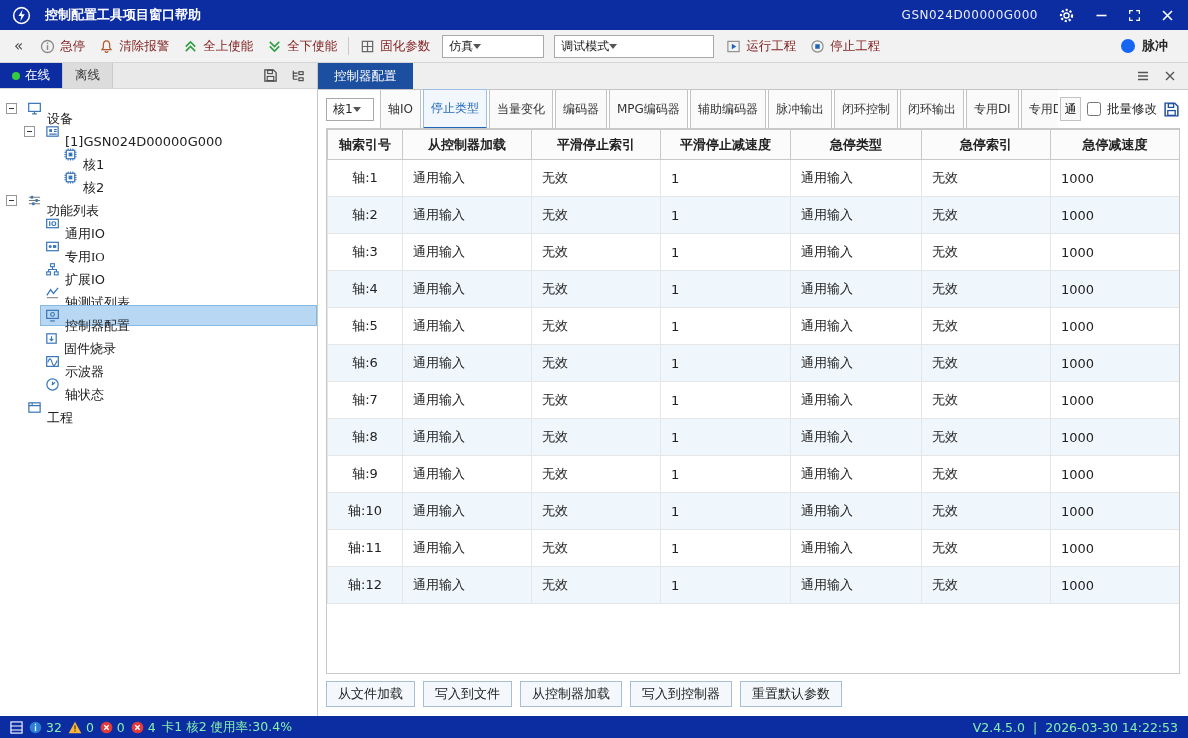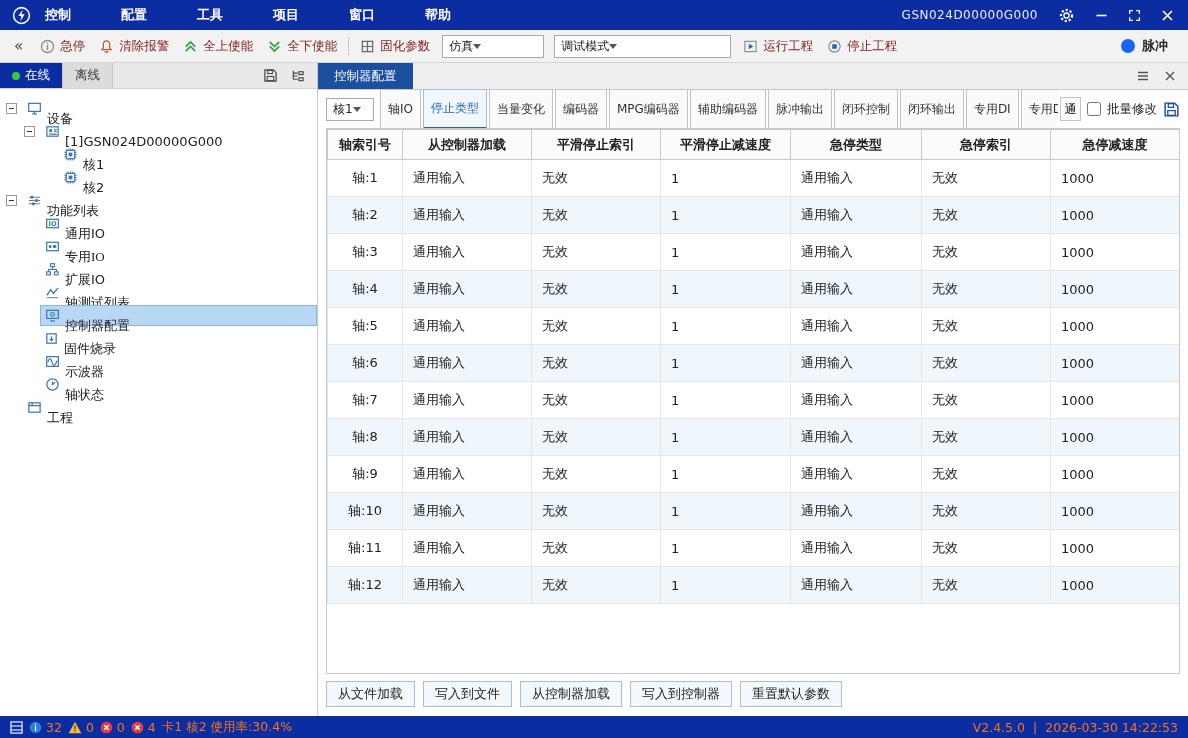--- a/index.html
+++ b/index.html
@@ -6,34 +6,34 @@
   html,body { width:1188px; height:738px; overflow:hidden; }
   body { font-family: "DejaVu Sans", "Liberation Sans", sans-serif; font-size:13px; color:#222; background:#fff; }
   button { font-family: inherit; cursor:pointer; }
   svg { display:block; }
 
   .window { width:1188px; height:738px; display:flex; flex-direction:column; }
 
   
   .menubar { height:30px; background:#0c2da2; display:flex; align-items:center; color:#fff; flex-shrink:0; }
   .logo { margin:0 14px 0 12px; }
-  .menu-items { display:flex; gap:50px; }
+  .menu-items { display:flex; }
   .menu-item { font-weight:bold; font-size:13px; cursor:pointer; white-space:nowrap; }
   .menubar-right { margin-left:auto; display:flex; align-items:center; gap:20px; margin-right:14px; }
   .device-id { font-size:12px; color:#e9edf7; letter-spacing:0.5px; }
   .win-btn { cursor:pointer; display:flex; align-items:center; }
 
   
   .toolbar { height:33px; background:#f2f2f2; border-bottom:1px solid #d5d5d5; display:flex; align-items:center; flex-shrink:0; padding:0 4px; }
   .tb-collapse { font-size:15px; color:#444; padding:0 10px; cursor:pointer; }
   .tb-item { display:flex; align-items:center; gap:5px; padding:0 7px; height:100%; font-size:12.5px; color:#7f1d1d; cursor:pointer; white-space:nowrap; }
   .tb-sep { width:1px; height:18px; background:#c9c9c9; margin:0 4px; flex-shrink:0; }
   .combo { display:flex; align-items:center; justify-content:flex-start; height:23px; border:1px solid #a9a9a9; background:#fff; padding:0 6px; font-size:12px; margin:0 5px; cursor:pointer; }
   .combo.sim { width:102px; }
-  .combo.mode { width:177px; }
+  .combo.mode { width:160px; }
   .caret { width:0; height:0; border-left:4px solid transparent; border-right:4px solid transparent; border-top:5px solid #555; }
   .pulse-status { margin-left:auto; display:flex; align-items:center; gap:7px; margin-right:16px; }
   .pulse-dot { width:14px; height:14px; border-radius:50%; background:#1766f2; }
   .pulse-label { font-weight:bold; font-size:13px; }
 
   
   .content { flex:1; display:flex; min-height:0; }
 
   
   .sidebar { width:318px; flex-shrink:0; background:#fff; border-right:1px solid #c8c8c8; display:flex; flex-direction:column; }
@@ -77,21 +77,21 @@
   table.cfg { width:100%; border-collapse:collapse; table-layout:fixed; }
   table.cfg th { height:30px; font-size:13px; font-weight:bold; background:#fbfbfb; border:1px solid #c9c9c9; text-align:center; white-space:nowrap; }
   table.cfg td { height:37px; font-size:13px; border:1px solid #e6e6e6; padding-left:10px; white-space:nowrap; }
   table.cfg td:first-child { text-align:center; padding-left:0; }
   table.cfg tbody tr:nth-child(even) td { background:#f0f7fc; }
 
   .panel-footer { display:flex; gap:8px; flex-shrink:0; height:28px; align-items:center; }
   .footer-btn { height:26px; padding:0 11px; font-size:13px; border:1px solid #a8bed4; background:#f4f8fc; color:#222; white-space:nowrap; }
 
   
-  .statusbar { height:22px; background:#0c2da2; color:#f97316; display:flex; align-items:center; padding:0 10px; font-size:12.5px; flex-shrink:0; gap:6px; }
+  .statusbar { height:22px; background:#0c2da2; color:#86efac; display:flex; align-items:center; padding:0 10px; font-size:12.5px; flex-shrink:0; gap:6px; }
   .sb-group { display:flex; align-items:center; gap:4px; }
   .sb-right { margin-left:auto; display:flex; align-items:center; gap:8px; }
 </style>
 </head>
 <body>
 
 <div class="window">
 
   <div class="menubar">
     <span class="logo">

